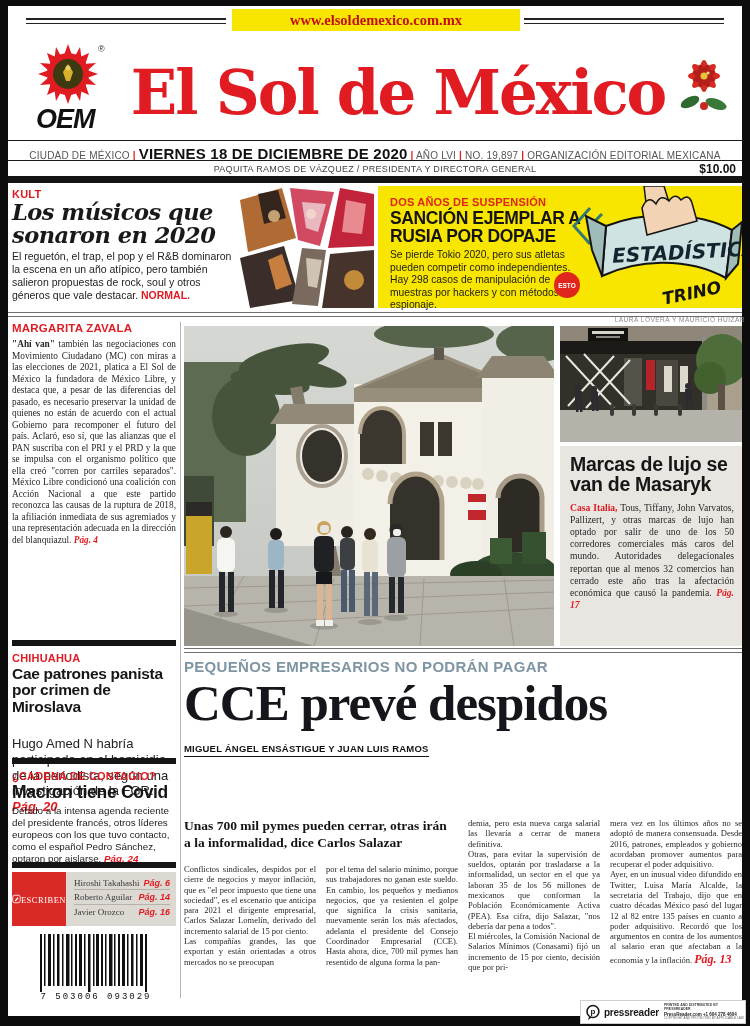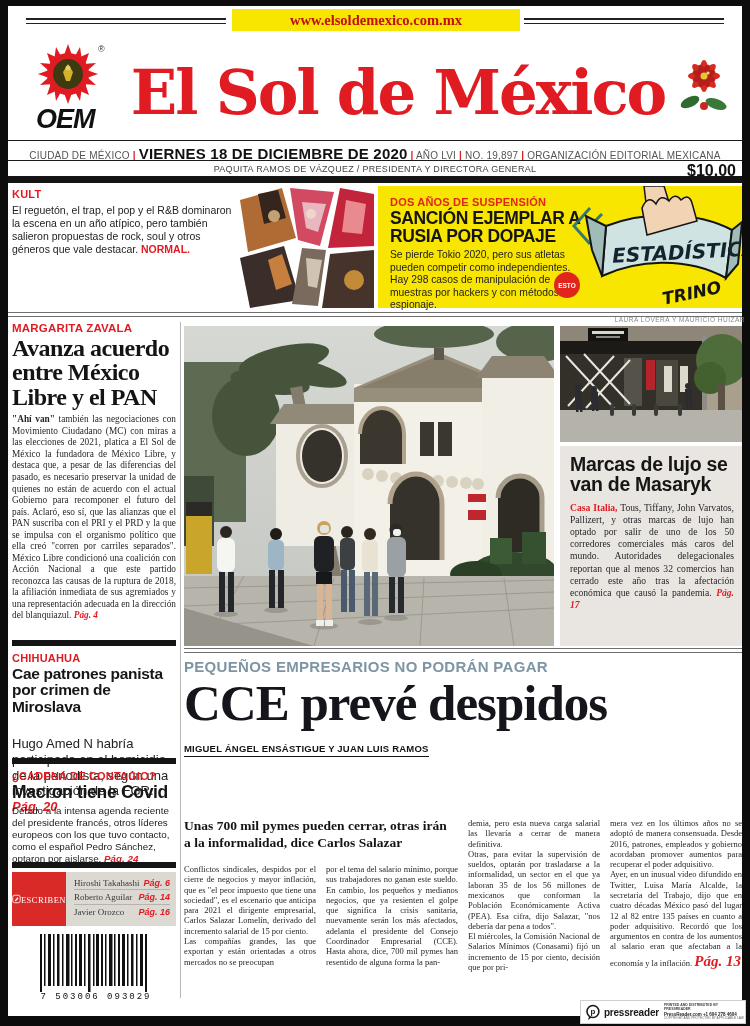--- a/index.html
+++ b/index.html
@@ -99,26 +99,27 @@
     <span>AÑO LVI</span>
     <span class="red" style="font-weight:bold;">|</span>
     <span>NO. 19,897</span>
     <span class="red" style="font-weight:bold;">|</span>
     <span>ORGANIZACIÓN EDITORIAL MEXICANA</span>
   </div>
 
   <div class="abs rule" style="left:0;top:154px;width:734px;height:1px;"></div>
 
   <div class="abs" style="left:0;top:158px;width:734px;text-align:center;font-size:9px;color:#444;letter-spacing:.3px;">PAQUITA RAMOS DE VÁZQUEZ / PRESIDENTA Y DIRECTORA GENERAL</div>
-  <div class="abs" style="right:6px;top:156px;font-weight:bold;font-size:16px;color:#111;">$10.00</div>
+  <div class="abs" style="right:6px;top:156px;font-weight:bold;font-size:12px;color:#111;">$10.00</div>
 
   <div class="abs" style="left:0;top:170px;width:734px;height:7px;background:#141414;"></div>
 
   <div class="abs" style="left:4px;top:182px;width:222px;height:120px;">
     <div class="label">KULT</div>
+    <div style="font-family:'DejaVu Serif',serif;font-style:italic;font-weight:bold;font-size:22.5px;line-height:1.0;color:#191919;letter-spacing:-.5px;margin-top:1px;">Los músicos que sonaron en 2020</div>
     <div style="font-size:10.5px;line-height:1.25;color:#222;font-weight:500;margin-top:4px;"><span>El reguetón, el trap, el pop y el R&amp;B dominaron la escena en un año atípico, pero también salieron propuestas de rock, soul y otros géneros que vale destacar. </span><b class="red">NORMAL.</b></div>
   </div>
 
   <div class="abs" style="left:230px;top:182px;width:136px;height:120px;">
     <svg width="136" height="120" viewBox="0 0 136 120">
       <rect width="136" height="120" fill="#fff"></rect>
       <polygon points="2,12 44,0 58,50 10,64" fill="#b06a33"></polygon>
       <polygon points="20,6 40,2 48,30 26,36" fill="#35261d"></polygon>
       <polygon points="2,70 46,58 62,112 12,120" fill="#3a2d2a"></polygon>
       <polygon points="30,72 44,66 54,96 38,102" fill="#c77f3f"></polygon>
@@ -159,21 +160,20 @@
         <text x="126" y="74" transform="rotate(-3 180 64)" font-size="20" font-weight="bold" font-style="italic" fill="#14242e" font-family="DejaVu Sans, sans-serif" letter-spacing="0">ESTADÍSTICAS</text>
         <text x="176" y="114" transform="rotate(-12 200 108)" font-size="17" font-weight="bold" font-style="italic" fill="#141414" font-family="DejaVu Sans, sans-serif">TRINO</text>
       </svg>
     </div>
   </div>
 
   <div class="abs dbl" style="left:0;top:306px;width:734px;"></div>
 
   <div class="abs" style="left:4px;top:316px;width:164px;">
     <div class="label" style="font-size:11.5px;">MARGARITA ZAVALA</div>
-    <div style="font-family:'Liberation Serif',serif;font-weight:bold;font-size:24px;line-height:1.02;color:#141414;letter-spacing:-.5px;margin-top:2px;">Avanza acuerdo entre México Libre y el PAN</div>
     <div class="serifbody" style="font-size:9.3px;line-height:1.24;margin-top:5px;"><b>"Ahí van"</b><span> también las negociaciones con Movimiento Ciudadano (MC) con miras a las elecciones de 2021, platica a El Sol de México la fundadora de México Libre, y destaca que, a pesar de las diferencias del pasado, es necesario preservar la unidad de quienes no están de acuerdo con el actual Gobierno para recomponer el futuro del país. Aclaró, eso sí, que las alianzas que el PAN suscriba con el PRI y el PRD y la que se impulsa con el organismo político que ella creó "corren por carriles separados". México Libre condicionó una coalición con Acción Nacional a que este partido reconozca las causas de la ruptura de 2018, la afiliación inmediata de sus agremiados y una representación adecuada en la dirección del blanquiazul. </span><b class="pageref">Pág. 4</b></div>
   </div>
 
   <div class="abs" style="left:172px;top:316px;width:1px;height:676px;background:#b5b5b5;"></div>
 
   <div class="abs" style="left:437px;top:310px;width:300px;text-align:right;font-size:6.5px;color:#8a8a8a;letter-spacing:.5px;">LAURA LOVERA Y MAURICIO HUIZAR</div>
 
   <div class="abs" style="left:176px;top:320px;width:370px;height:320px;">
     <svg width="370" height="320" viewBox="0 0 370 320">
       <defs>
@@ -428,21 +428,21 @@
 
   <div class="abs" style="left:176px;top:812px;width:272px;font-family:'Liberation Serif',serif;font-weight:bold;font-size:13.5px;line-height:1.25;color:#141414;">Unas 700 mil pymes pueden cerrar, otras irán a la informalidad, dice Carlos Salazar</div>
 
   <div class="abs serifbody col" style="left:176px;top:858px;width:132px;height:138px;">Conflictos sindicales, despidos por el cierre de negocios y mayor inflación, que es "el peor impuesto que tiene una sociedad", es el escenario que anticipa para 2021 el dirigente empresarial, Carlos Salazar Lomelín, derivado del incremento salarial de 15 por ciento.
 Las compañías grandes, las que exportan y están orientadas a otros mercados no se preocupan</div>
   <div class="abs serifbody col" style="left:318px;top:858px;width:132px;height:138px;">por el tema del salario mínimo, porque sus trabajadores no ganan este sueldo. En cambio, los pequeños y medianos negocios, que ya resienten el golpe que significa la crisis sanitaria, nuevamente serán los más afectados, adelanta el presidente del Consejo Coordinador Empresarial (CCE). Hasta ahora, dice, 700 mil pymes han resentido de alguna forma la pan-</div>
   <div class="abs serifbody col" style="left:460px;top:812px;width:132px;height:186px;">demia, pero esta nueva carga salarial las llevaría a cerrar de manera definitiva.
 Otras, para evitar la supervisión de sueldos, optarán por trasladarse a la informalidad, un sector en el que ya laboran 35 de los 56 millones de mexicanos que conforman la Población Económicamente Activa (PEA). Esa cifra, dijo Salazar, "nos debería dar pena a todos".
 El miércoles, la Comisión Nacional de Salarios Mínimos (Conasami) fijó un incremento de 15 por ciento, decisión que por pri-</div>
   <div class="abs serifbody col" style="left:602px;top:812px;width:132px;height:186px;"><span>mera vez en los últimos años no se adoptó de manera consensuada. Desde 2016, patrones, empleados y gobierno acordaban promover aumentos para recuperar el poder adquisitivo.
-Ayer, en un inusual video difundido en Twitter, Luisa María Alcalde, la secretaria del Trabajo, dijo que en cuatro décadas México pasó del lugar 12 al 82 entre 135 países en cuanto a poder adquisitivo. Recordó que los argumentos en contra de los aumentos al salario eran que afectaban a la economía y la inflación. </span><b class="pageref" style="font-size:15px;">Pág. 13</b></div>
+Ayer, en un inusual video difundido en Twitter, Luisa María Alcalde, la secretaria del Trabajo, dijo que en cuatro décadas México pasó del lugar 12 al 82 entre 135 países en cuanto a poder adquisitivo. Recordó que los argumentos en contra de los aumentos al salario eran que afectaban a la economía y la inflación. </span><b class="pageref" style="font-size:12px;">Pág. 13</b></div>
 
 </div>
 
 <div class="abs" style="left:580px;top:1000px;width:164px;height:22px;background:#fff;border:1px solid #cfcfcf;display:flex;align-items:center;z-index:5;">
   <svg width="16" height="16" viewBox="0 0 16 16" style="margin-left:4px;">
     <circle cx="8" cy="7.5" r="6" fill="none" stroke="#1a1a1a" stroke-width="1.6"></circle>
     <path d="M4 13 L3 16 L7 13.4" fill="#1a1a1a"></path>
     <text x="8" y="10.5" text-anchor="middle" font-size="8" font-weight="bold" fill="#1a1a1a" font-family="Liberation Sans, sans-serif">p</text>
   </svg>
   <span style="font-weight:bold;font-size:10px;color:#1a1a1a;margin-left:3px;letter-spacing:-.2px;">pressreader</span>

